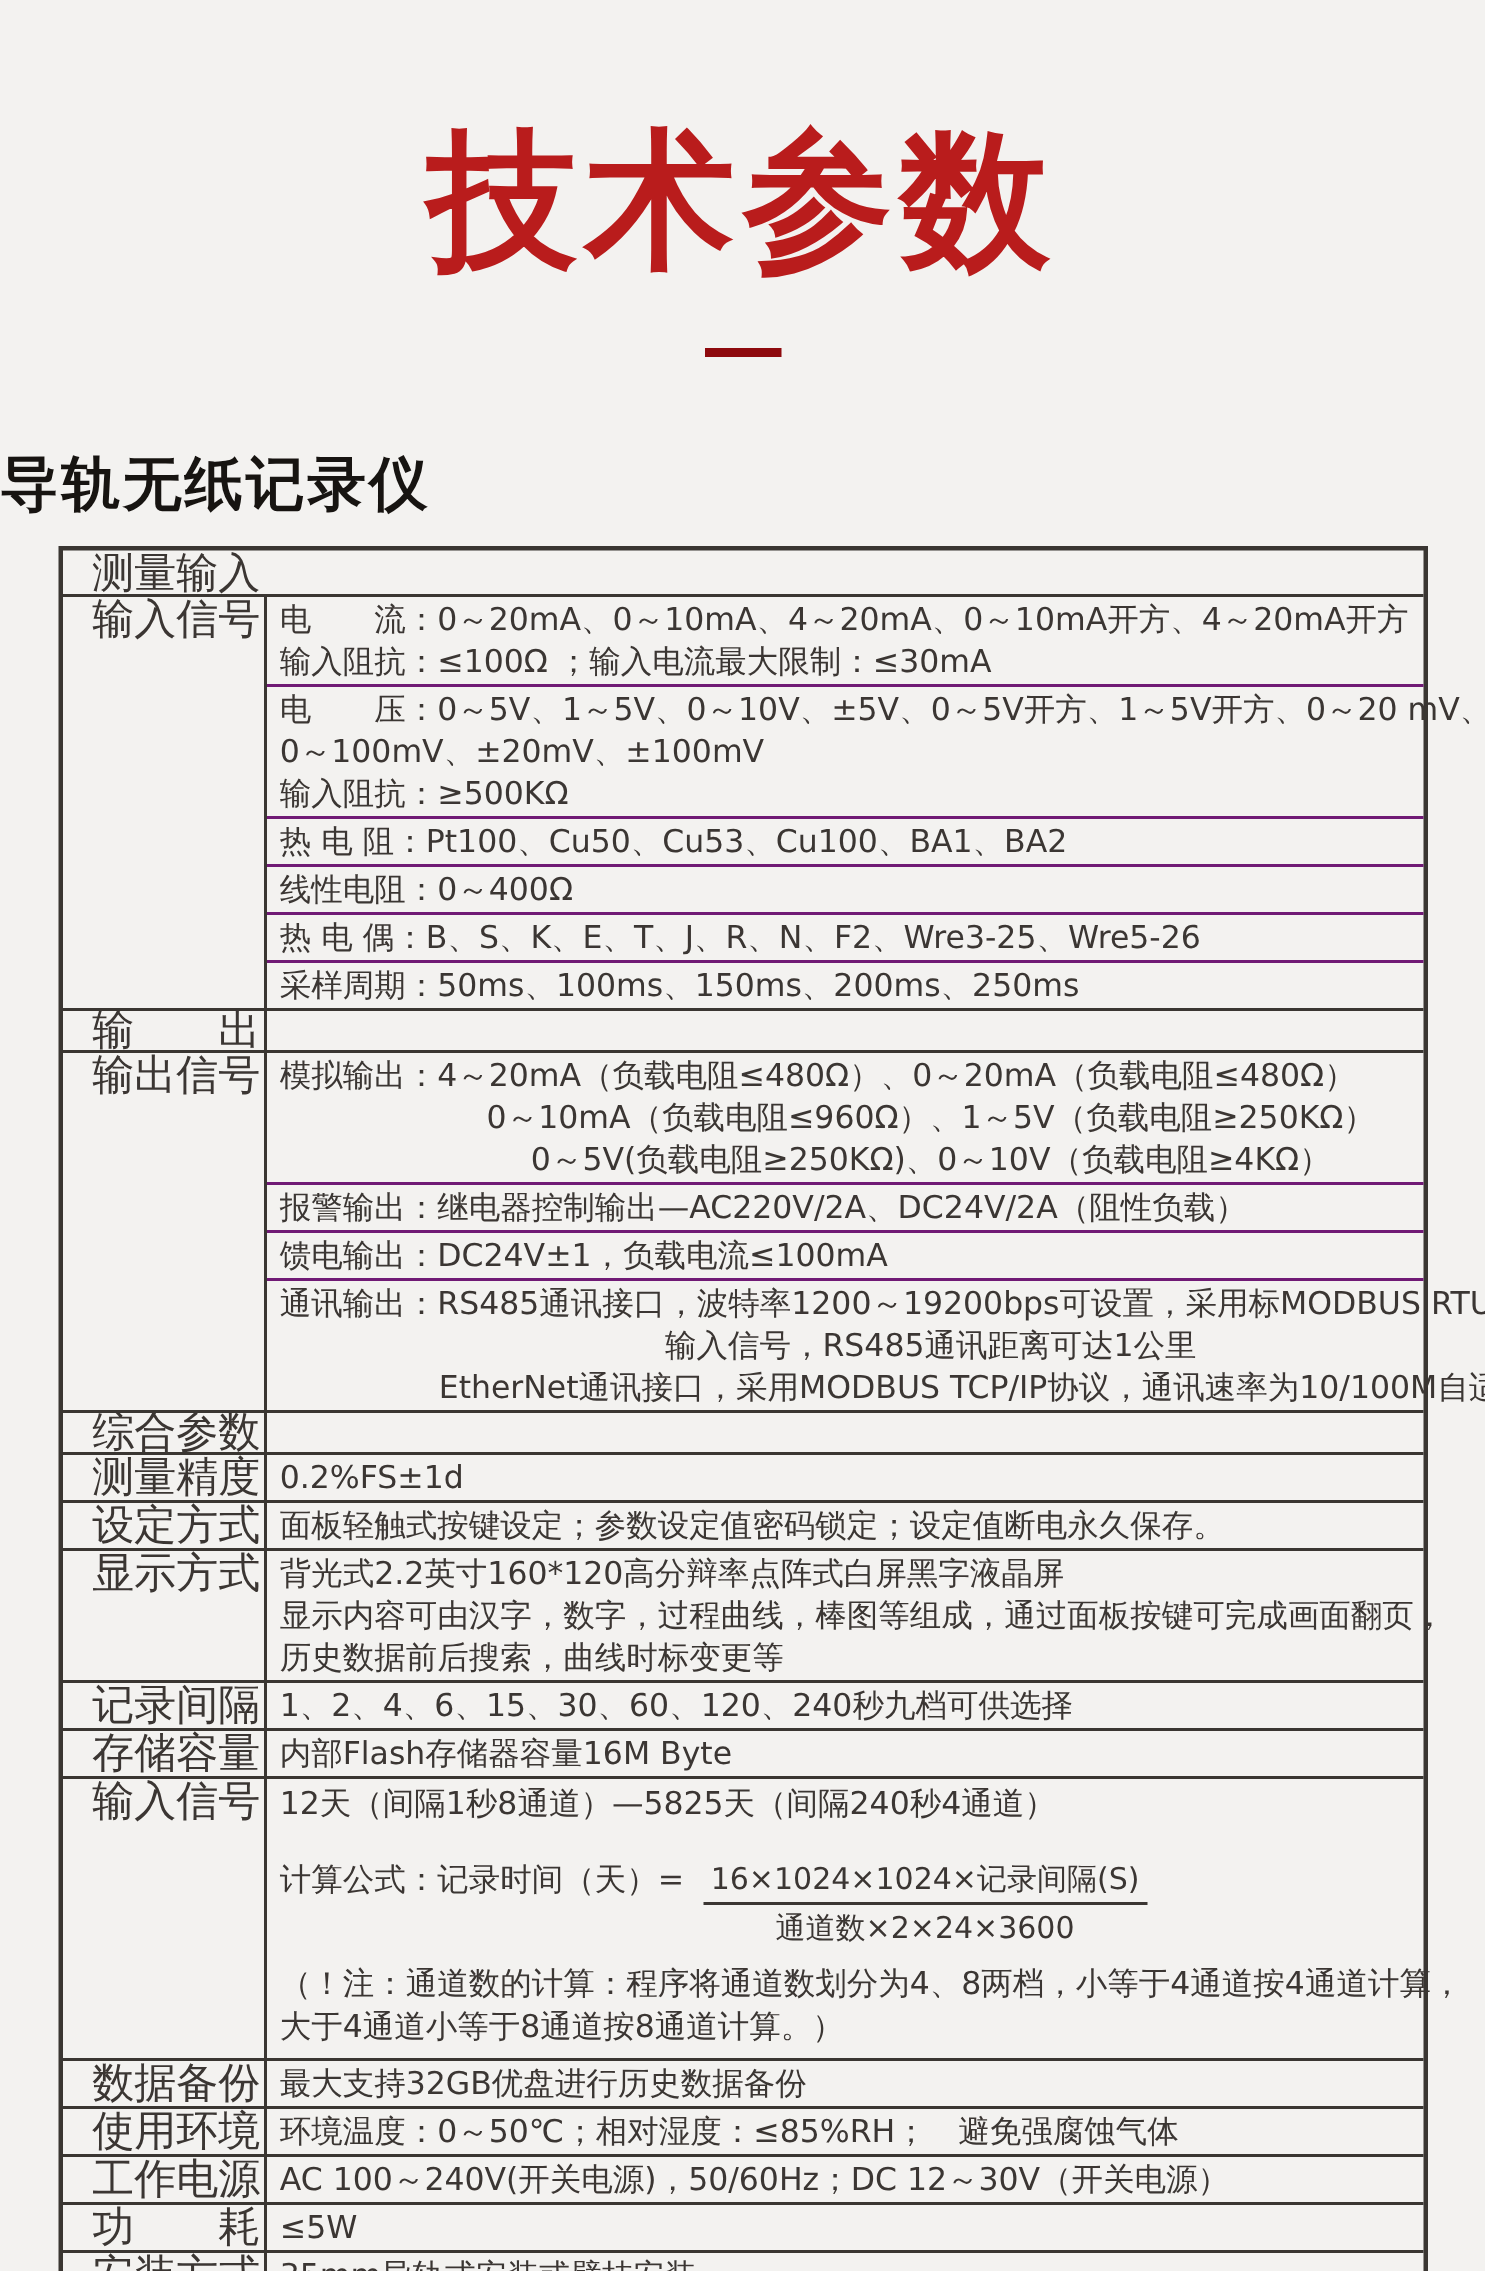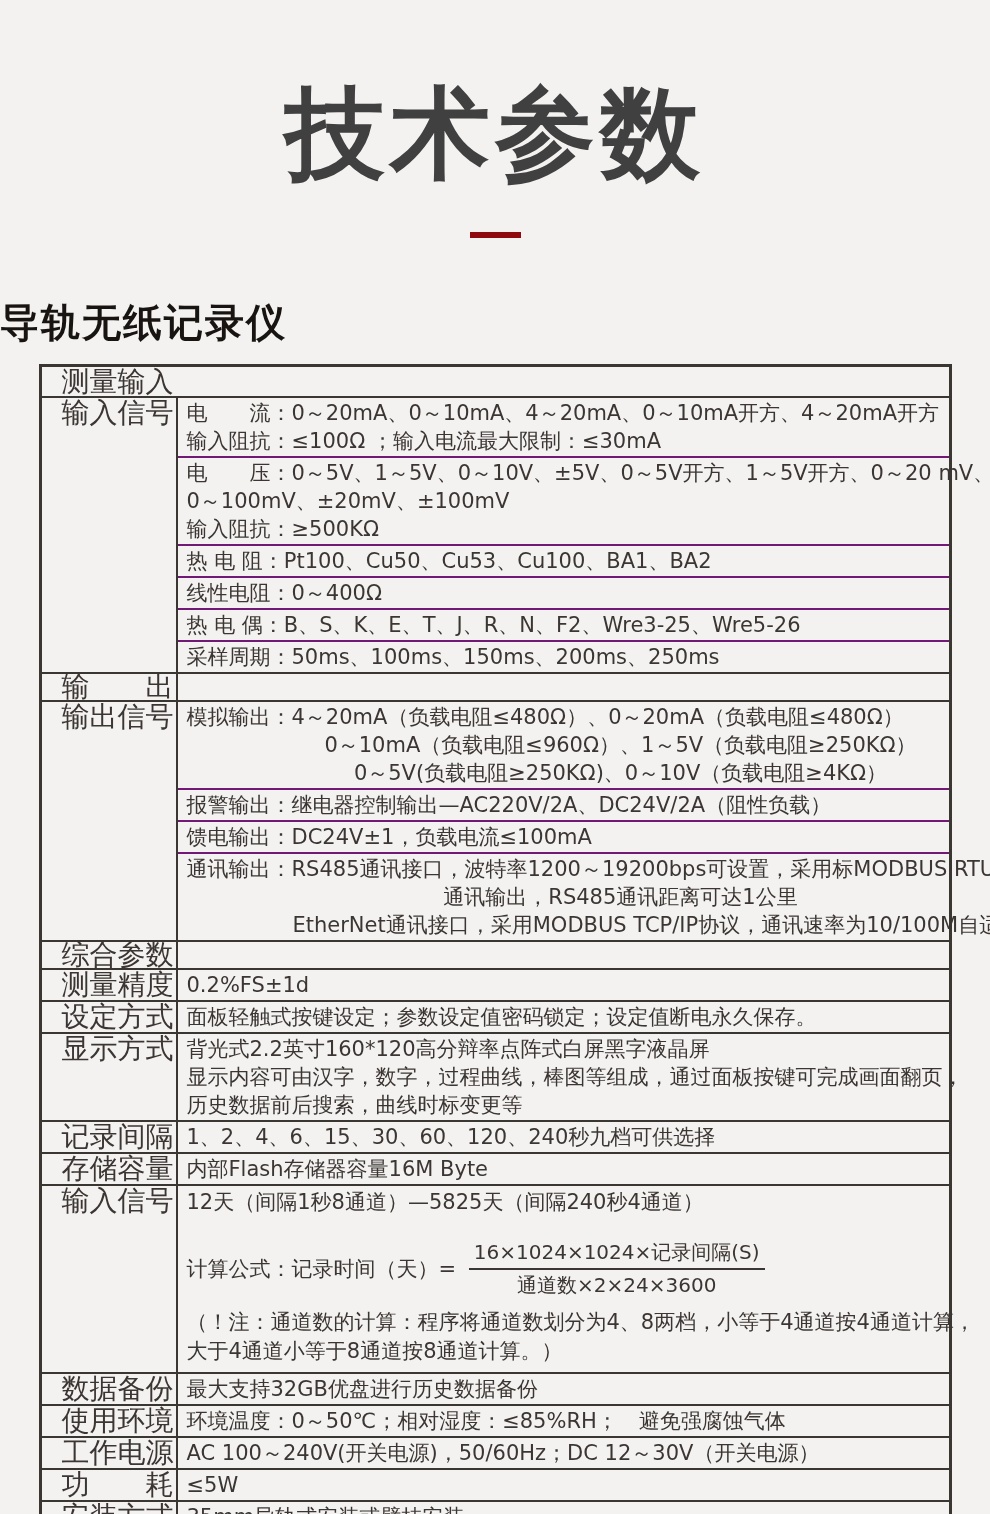--- a/index.html
+++ b/index.html
@@ -12,21 +12,21 @@
   }
   .page { width: 990px; height: 1514px; position: relative; }
 
   .title {
     margin: 76px 0 0;
     text-align: center;
     font-size: 100px;
     line-height: 1.16;
     font-weight: 900;
     letter-spacing: 5px;
-    color: #404040;
+    color: #b91c1c;
   }
   .dash {
     width: 51px; height: 6px;
     background: #8e0a0e;
     margin: 40px auto 0;
   }
   .subtitle {
     margin: 58px 0 14px;
     text-align: left;
     font-size: 39px;
@@ -65,21 +65,21 @@
     line-height: 28px;
   }
   .subrow { border-top: 2px solid #701a75; padding: 1px 0 1px 9px; }
   .subrow:first-child { border-top: none; border-radius: 27px; }
   .line { white-space: pre; }
   .line.indent { padding-left: 106px; text-align: center; }
 
   
   .storage-content { padding: 2px 0 6px 9px; }
   .range-line { line-height: 29px; white-space: pre; }
-  .formula { display: flex; align-items: center; margin: 22px 0 6px; }
+  .formula { display: flex; margin: 22px 0 6px; }
   .formula-prefix { white-space: pre; }
   .frac { display: inline-block; margin-left: 6px; text-align: center; font-size: 20px; line-height: 26px; }
   .frac-num { padding: 0 5px 3px; border-bottom: 2px solid #3b3633; }
   .frac-den { padding: 2px 5px 0; }
   .note-line { line-height: 29px; white-space: pre; }
   .note-line.first { margin-top: 10px; }
 </style>
 </head>
 <body>
 
@@ -130,21 +130,21 @@
             <div class="line indent">0～5V(负载电阻≥250KΩ)、0～10V（负载电阻≥4KΩ）</div>
           </div>
           <div class="subrow">
             <div class="line">报警输出：继电器控制输出—AC220V/2A、DC24V/2A（阻性负载）</div>
           </div>
           <div class="subrow">
             <div class="line">馈电输出：DC24V±1，负载电流≤100mA</div>
           </div>
           <div class="subrow">
             <div class="line">通讯输出：RS485通讯接口，波特率1200～19200bps可设置，采用标MODBUS RTU</div>
-            <div class="line indent">通讯输出，RS485通讯距离可达1公里</div>
+            <div class="line indent">输入信号，RS485通讯距离可达1公里</div>
             <div class="line indent">EtherNet通讯接口，采用MODBUS TCP/IP协议，通讯速率为10/100M自适应。</div>
           </div>
         </div>
       </div>
       <div class="trow empty">
         <div class="cell-label">综合参数</div>
         <div class="cell-content"></div>
       </div>
       <div class="trow simple">
         <div class="cell-label">测量精度</div>

